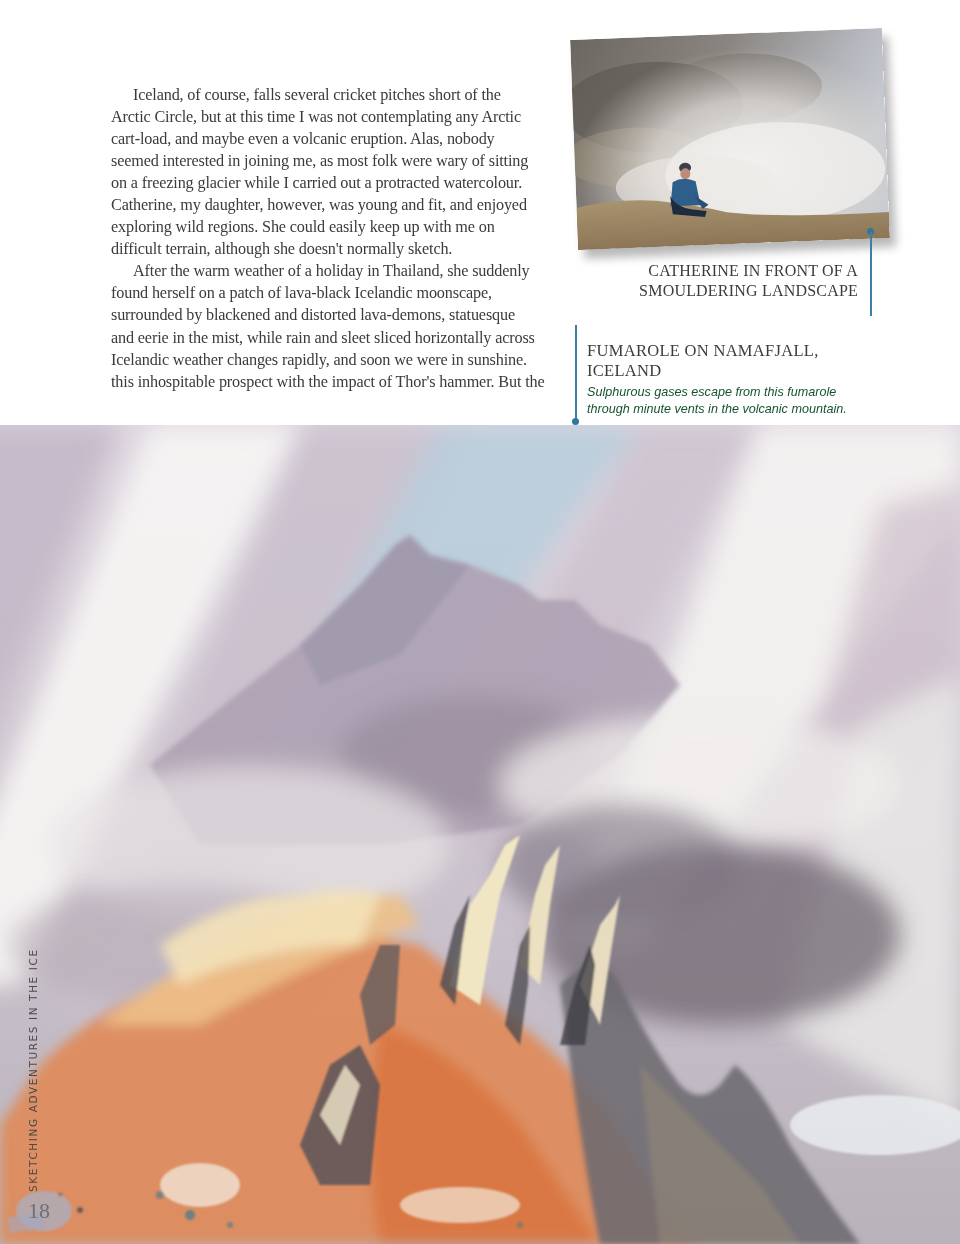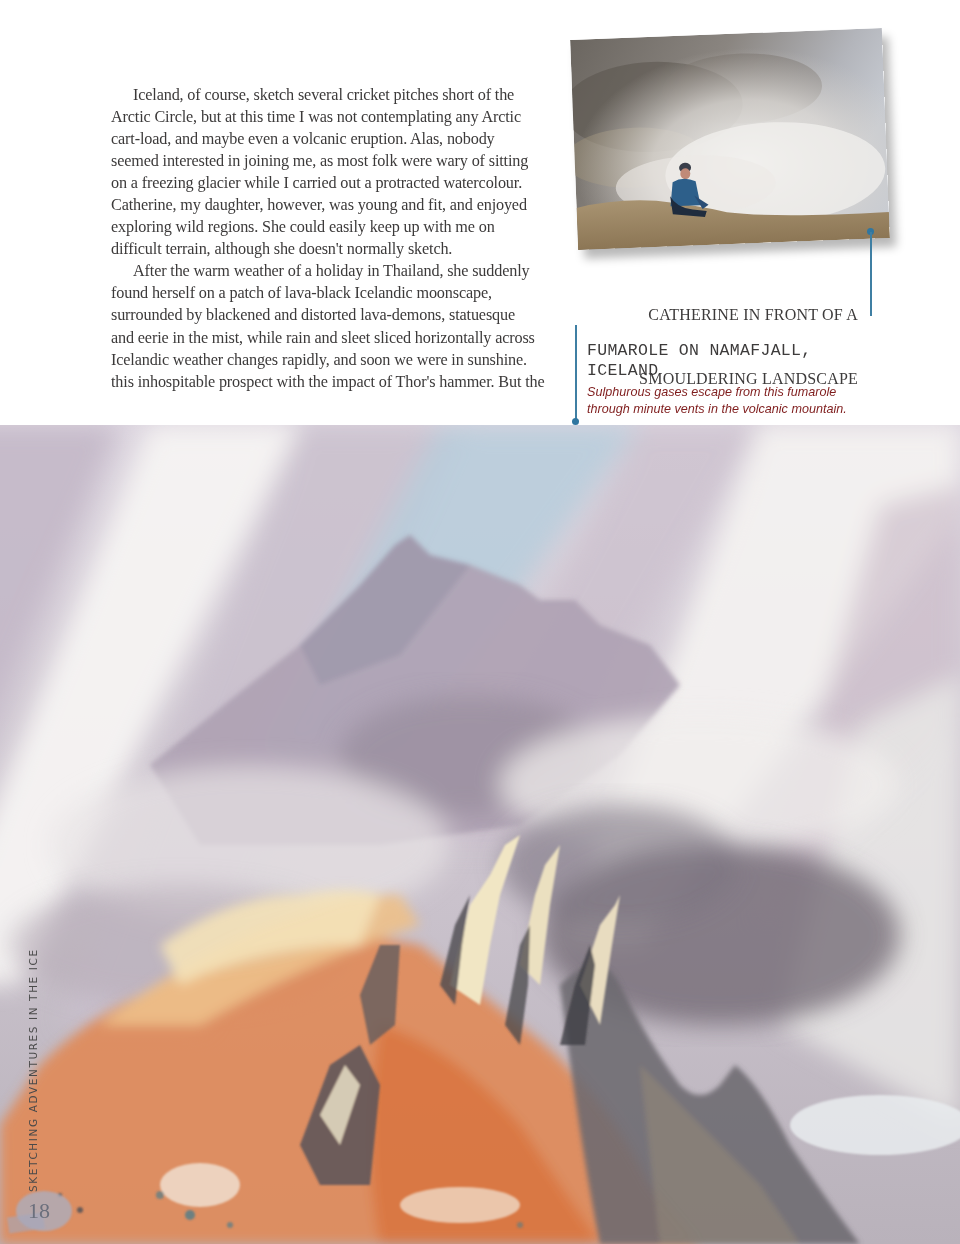--- a/index.html
+++ b/index.html
@@ -28,32 +28,32 @@
     overflow: hidden;
   }
   .photo-wrap svg { display: block; }
 
   
   .caption-photo {
     position: absolute; right: 102px; top: 261px; width: 300px; text-align: right;
     font-family: "Liberation Serif", serif; font-size: 16px; line-height: 20px;
     color: #3d3b3b; letter-spacing: 0.2px; text-transform: uppercase;
   }
-  .caption-photo span { display: block; margin-top: 44px; }
+  .caption-photo span { display: block; }
 
   .caption-painting-title {
     position: absolute; left: 587px; top: 341px; width: 320px;
-    font-family: Liberation Mono, monospace; font-size: 16.5px; line-height: 20px;
+    font-family: Liberation Serif, serif; font-size: 16.5px; line-height: 20px;
     color: #3d3b3b; letter-spacing: 0.3px; text-transform: uppercase;
   }
   .caption-painting-title span { display: block; }
   .caption-painting-desc {
     position: absolute; left: 587px; top: 384px; width: 320px;
     font-family: "Liberation Sans", "DejaVu Sans", sans-serif; font-style: italic;
-    font-size: 12.6px; line-height: 16.5px; color: #7f1d1d;
+    font-size: 12.6px; line-height: 16.5px; color: #14532d;
   }
   .caption-painting-desc span { display: block; white-space: nowrap; }
 
   
   .leader { position: absolute; background: #3f7fa3; width: 2px; }
   .leader-dot { position: absolute; width: 7px; height: 7px; border-radius: 50%; background: #2f76a0; }
 
   
   .painting {
     position: absolute; left: 0; top: 425px; width: 960px; height: 819px; overflow: hidden;
@@ -70,21 +70,21 @@
   .folio {
     position: absolute; left: 28px; top: 1198px;
     font-family: "Liberation Serif", serif; font-size: 22px; color: #6b6f7c;
   }
 </style>
 </head>
 <body>
 
 <div class="body-text">
   <p>
-    <span class="line indent">Iceland, of course, sketch several cricket pitches short of the</span>
+    <span class="line indent">Iceland, of course, falls several cricket pitches short of the</span>
     <span class="line">Arctic Circle, but at this time I was not contemplating any Arctic</span>
     <span class="line">cart-load, and maybe even a volcanic eruption. Alas, nobody</span>
     <span class="line">seemed interested in joining me, as most folk were wary of sitting</span>
     <span class="line">on a freezing glacier while I carried out a protracted watercolour.</span>
     <span class="line">Catherine, my daughter, however, was young and fit, and enjoyed</span>
     <span class="line">exploring wild regions. She could easily keep up with me on</span>
     <span class="line">difficult terrain, although she doesn't normally sketch.</span>
   </p>
   <p>
     <span class="line indent">After the warm weather of a holiday in Thailand, she suddenly</span>

